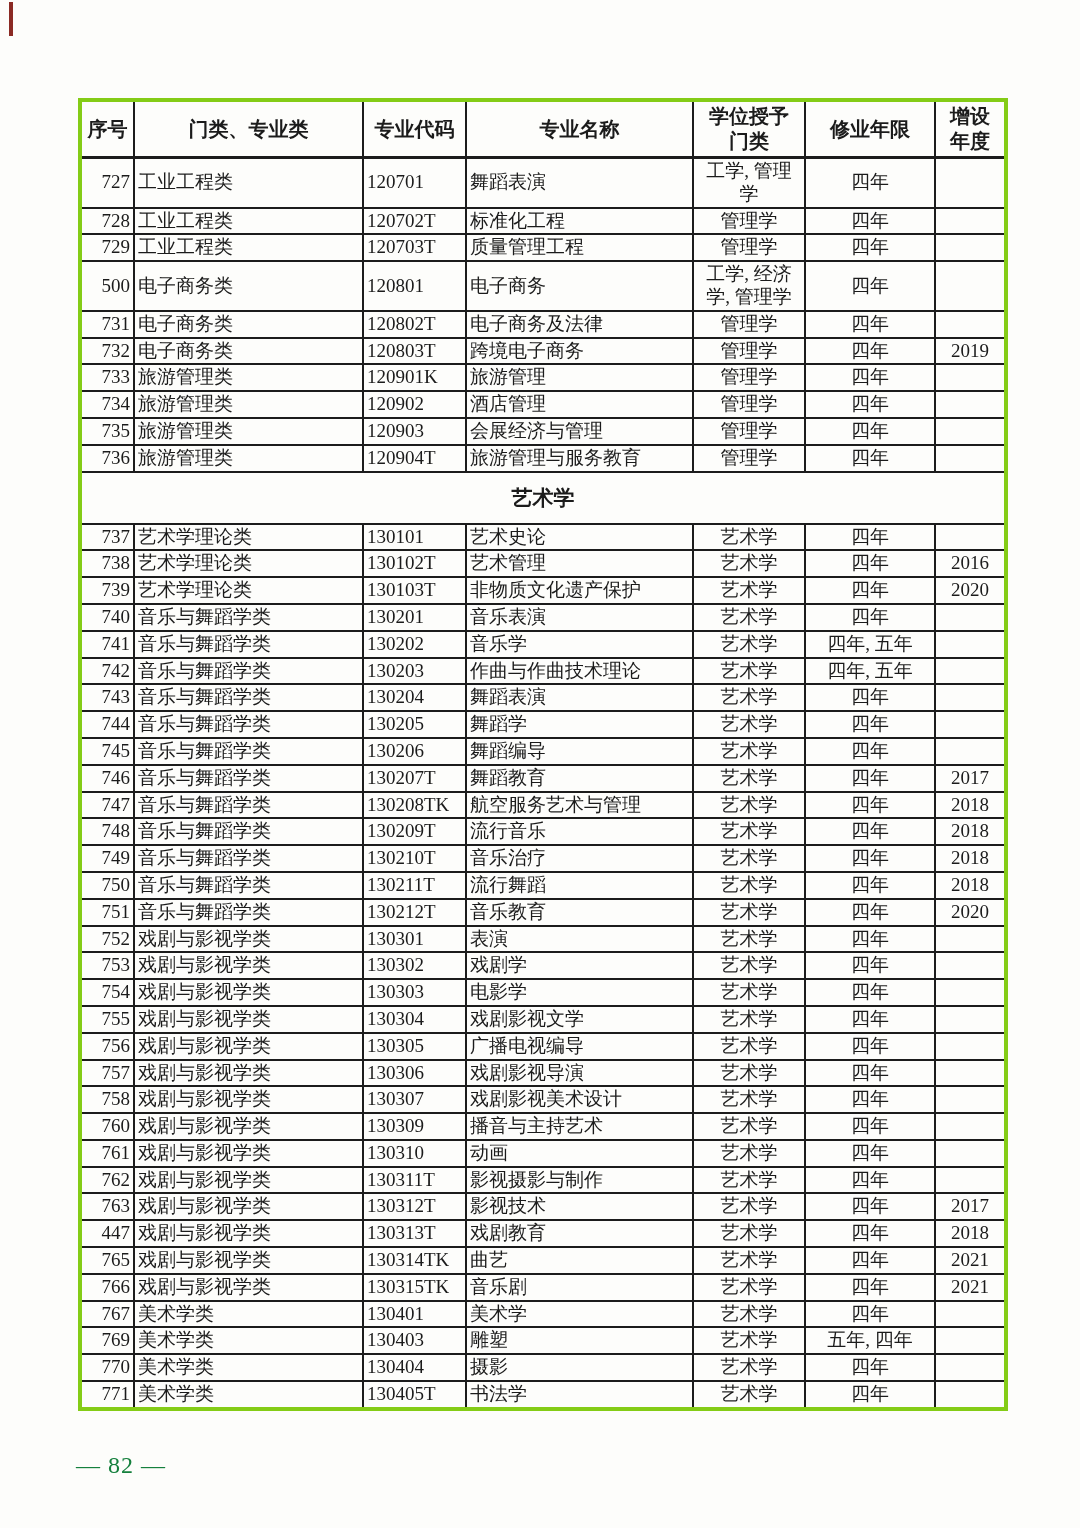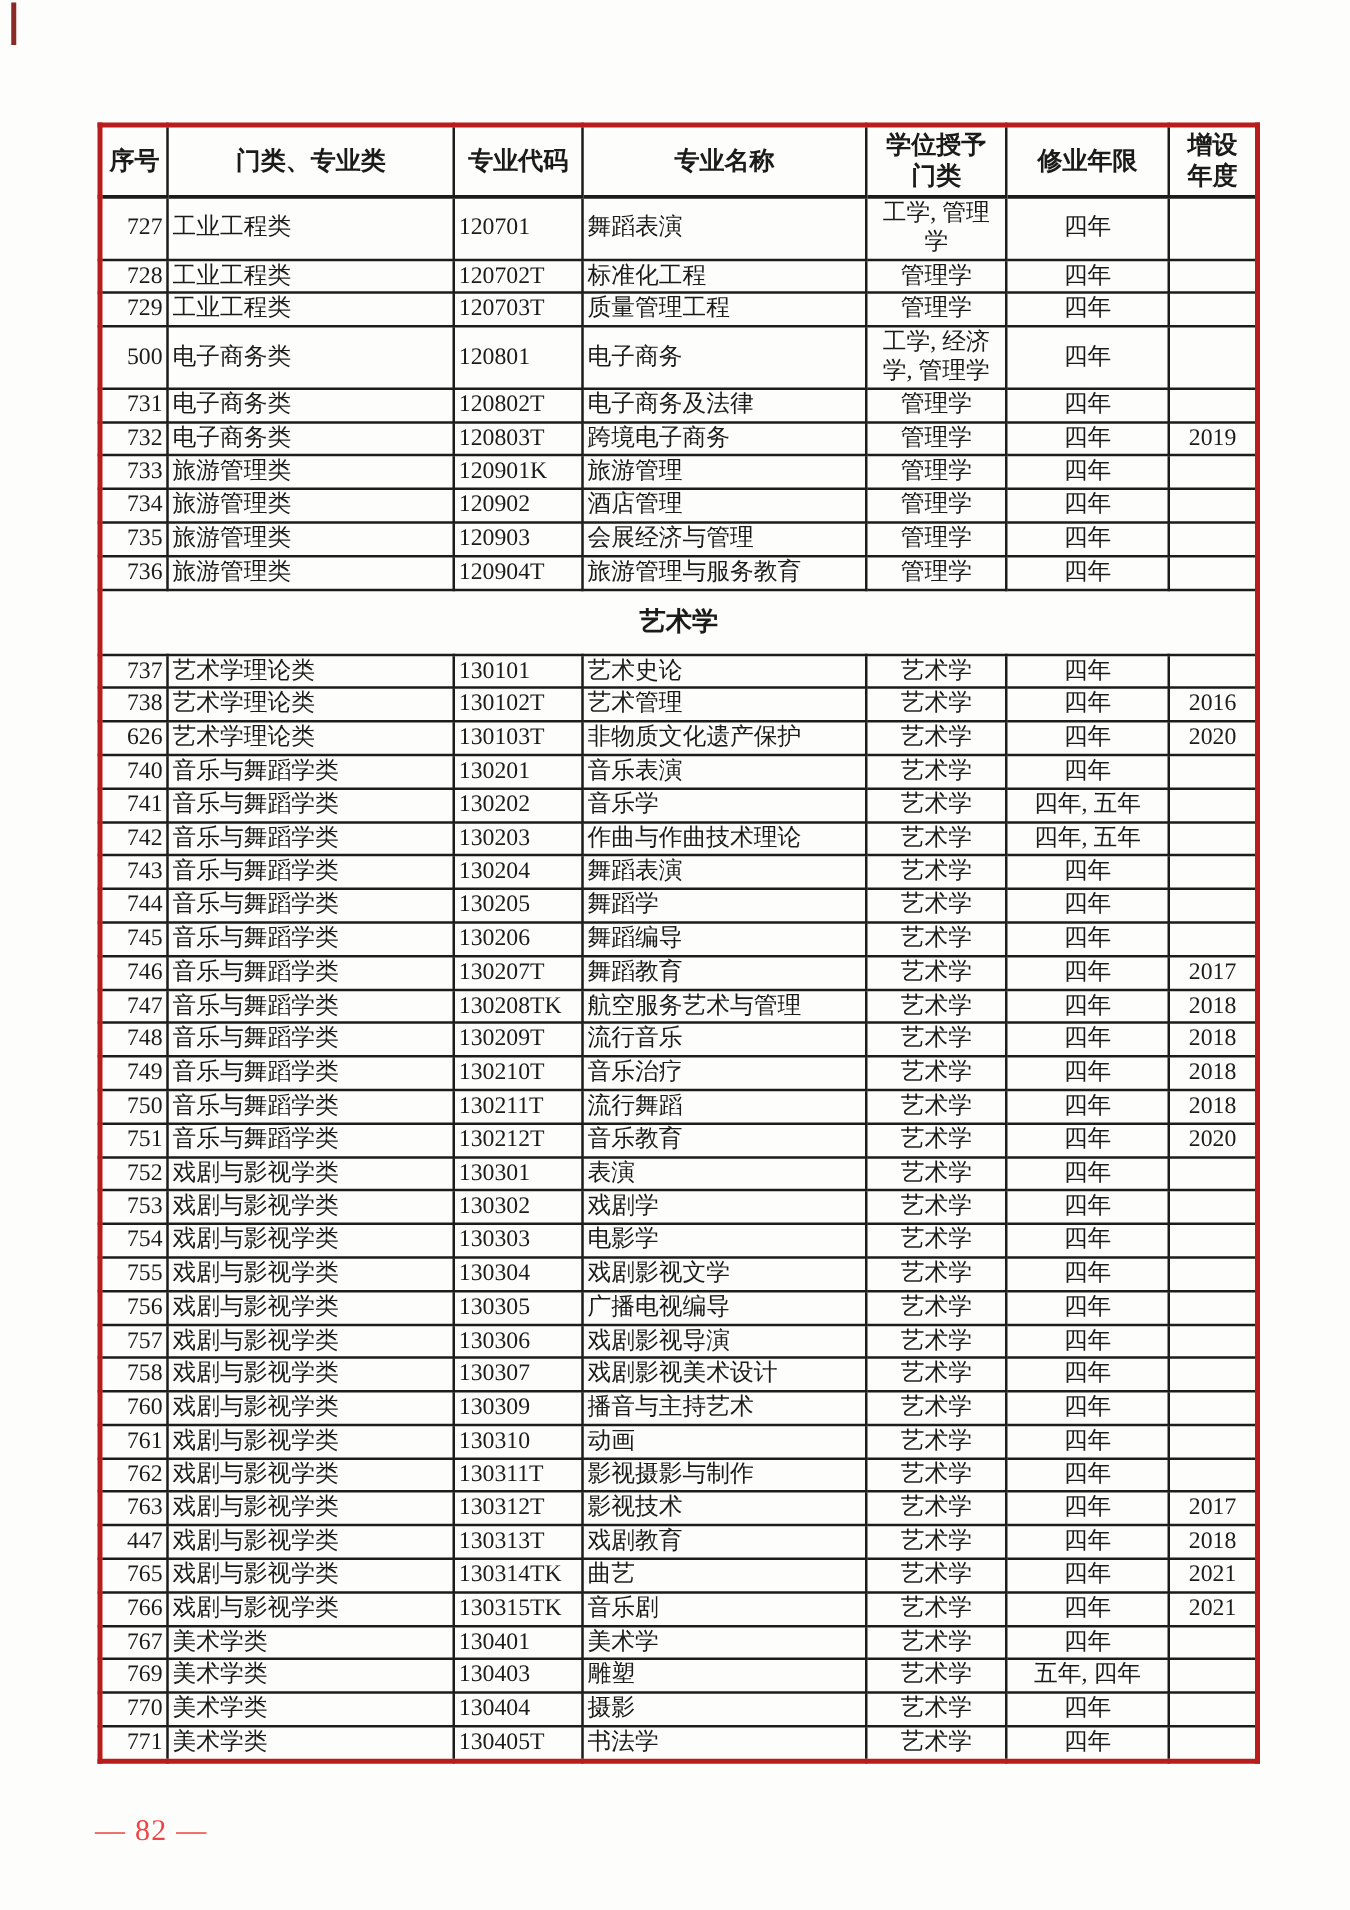--- a/index.html
+++ b/index.html
@@ -20,21 +20,21 @@
     left: 9px; top: 2px;
     width: 4px; height: 34px;
     background: #8b2a24;
   }
   table.majors {
     position: absolute;
     left: 78px; top: 98px;
     width: 926px;
     border-collapse: collapse;
     table-layout: fixed;
-    border: 4px solid #b91c1c;
+    border: 4px solid #84cc16;
     background: #fdfdfb;
   }
   table.majors th, table.majors td {
     border: 2px solid #1c1c1c;
     overflow: hidden;
   }
   table.majors th {
     font-family: "Liberation Sans", "DejaVu Sans", sans-serif;
     font-weight: 700;
     font-size: 20px;
@@ -61,21 +61,21 @@
     text-align: center;
     font-family: "Liberation Sans", "DejaVu Sans", sans-serif;
     font-weight: 700;
     font-size: 21px;
   }
   .footer {
     position: absolute;
     left: 76px; top: 1452px;
     font-size: 24px;
     letter-spacing: 1px;
-    color: #ef4444;
+    color: #15803d;
     font-family: "Liberation Serif", "DejaVu Serif", serif;
   }
 </style>
 </head>
 <body>
 
 <div class="page">
 
   <div class="corner-mark"></div>
 
@@ -208,21 +208,21 @@
         <tr>
           <td class="c-no">738</td>
           <td class="c-left">艺术学理论类</td>
           <td class="c-left">130102T</td>
           <td class="c-left">艺术管理</td>
           <td class="c-center">艺术学</td>
           <td class="c-center">四年</td>
           <td class="c-center">2016</td>
         </tr>
         <tr>
-          <td class="c-no">626</td>
+          <td class="c-no">739</td>
           <td class="c-left">艺术学理论类</td>
           <td class="c-left">130103T</td>
           <td class="c-left">非物质文化遗产保护</td>
           <td class="c-center">艺术学</td>
           <td class="c-center">四年</td>
           <td class="c-center">2020</td>
         </tr>
         <tr>
           <td class="c-no">740</td>
           <td class="c-left">音乐与舞蹈学类</td>

